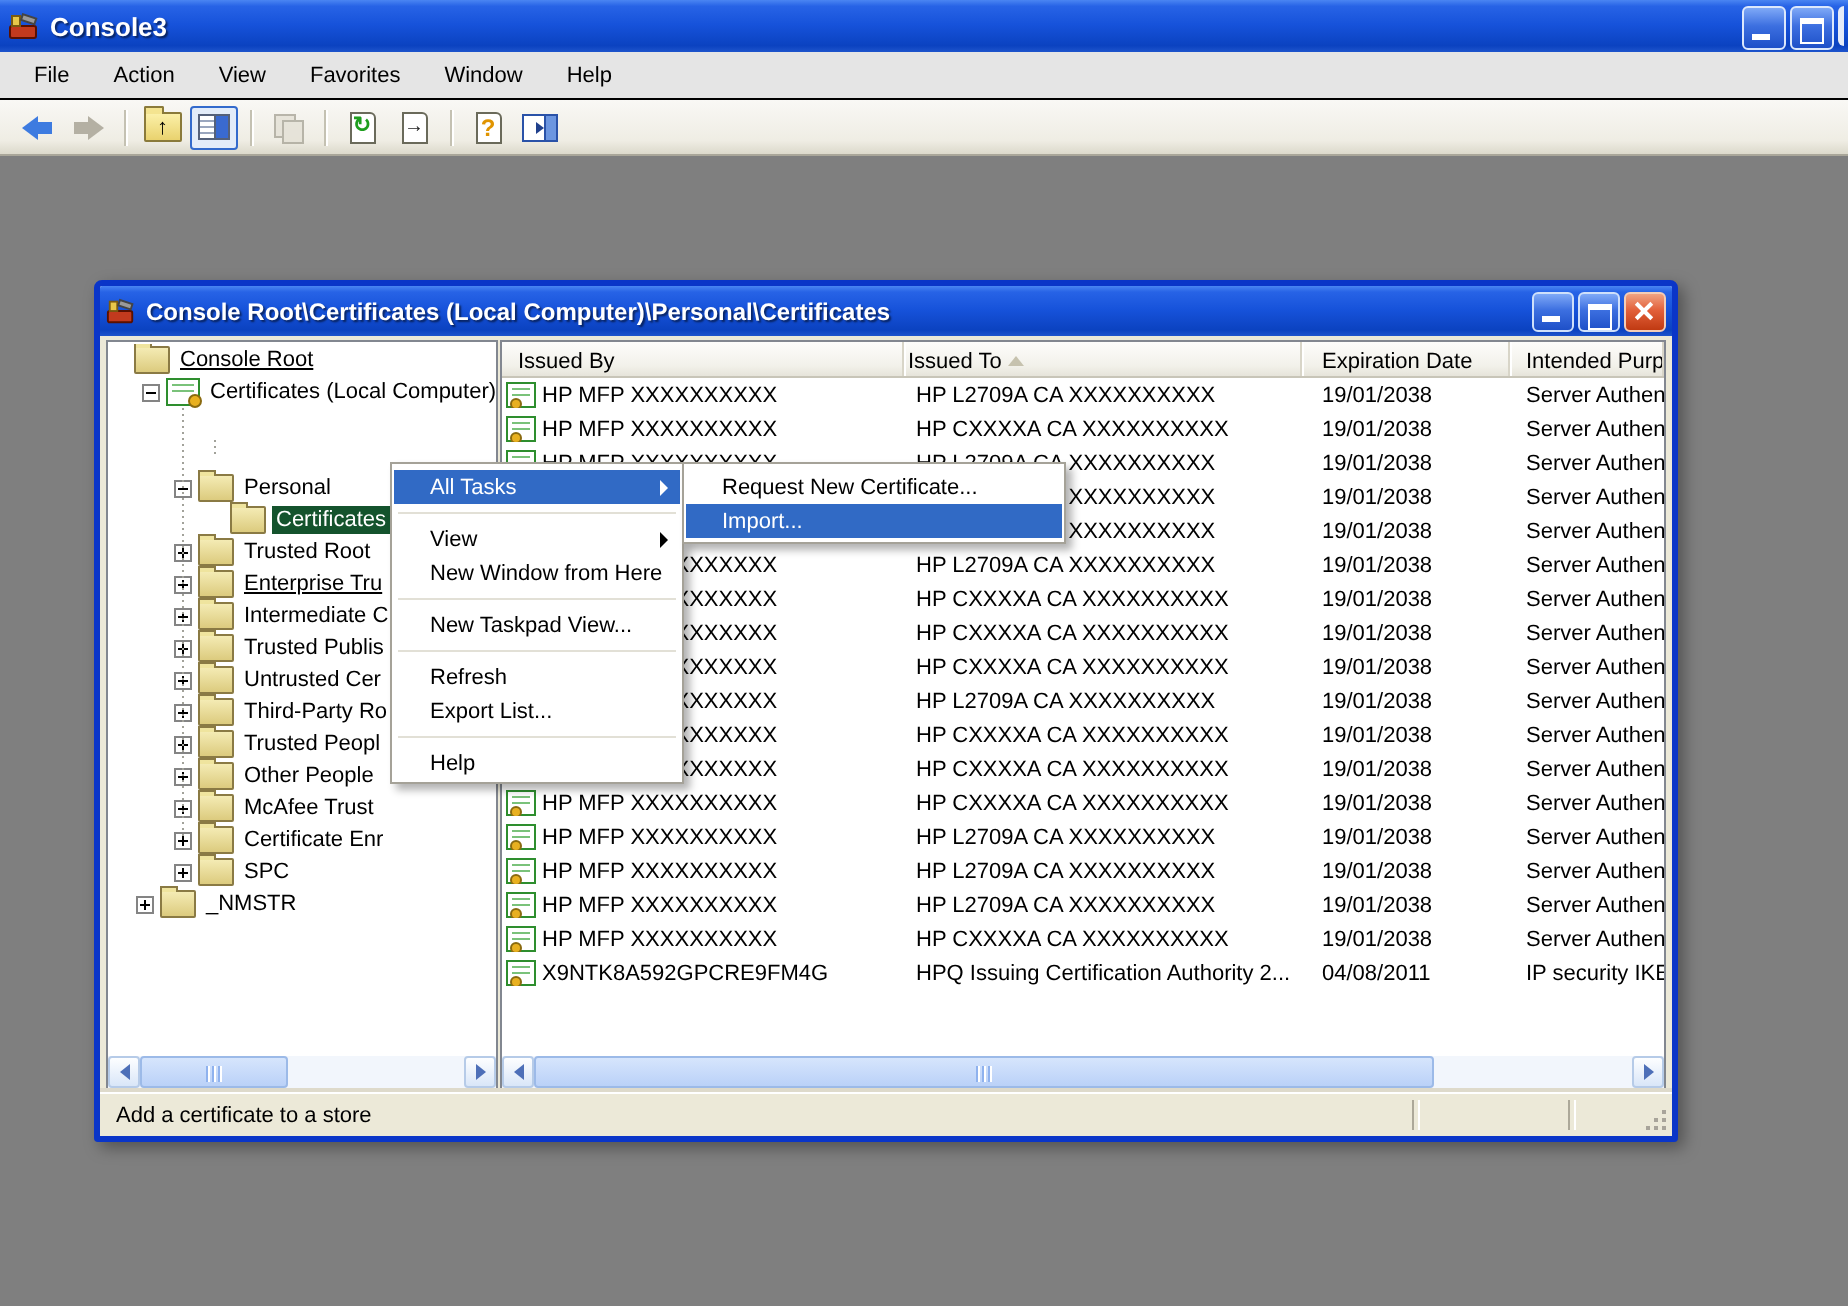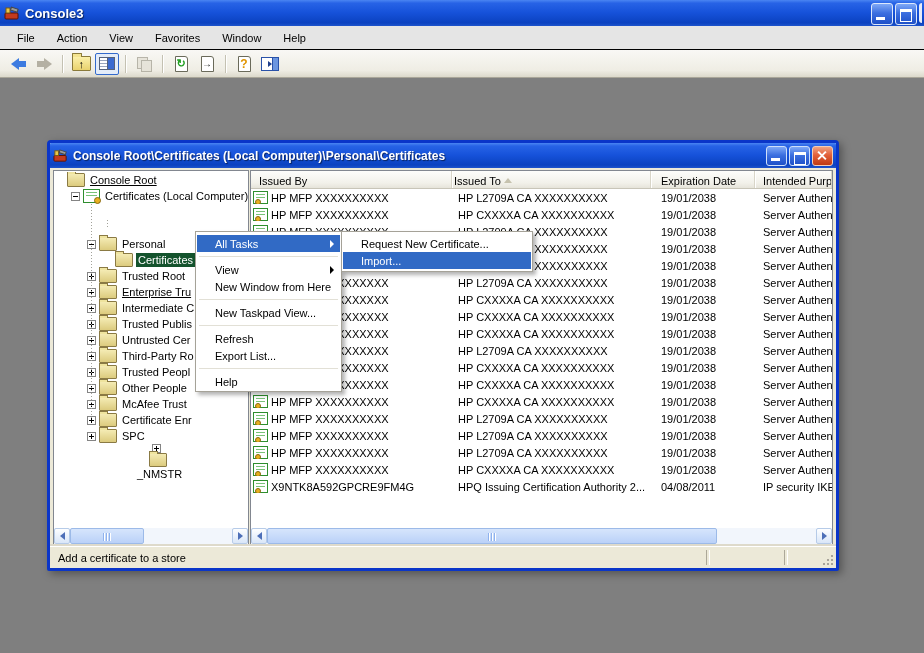--- a/index.html
+++ b/index.html
@@ -376,21 +376,21 @@
             <div class="lbl">Certificate Enr</div>
           </div>
           <div class="trow" style="padding-left: 33px;">
             <div class="ebox">
               <i class="h"></i>
               <i class="v"></i>
             </div>
             <div class="f-ico"></div>
             <div class="lbl">SPC</div>
           </div>
-          <div class="trow" style="padding-left: 14px; flex-direction: column;">
+          <div class="trow" style="padding-left: 14px;">
             <div class="ebox">
               <i class="h"></i>
               <i class="v"></i>
             </div>
             <div class="f-ico"></div>
             <div class="lbl">_NMSTR</div>
           </div>
         </div>
       <div class="guide" style="left:37px;top:33px;height:216px"></div>
       <div class="guide" style="left:53px;top:49px;height:9px"></div>

